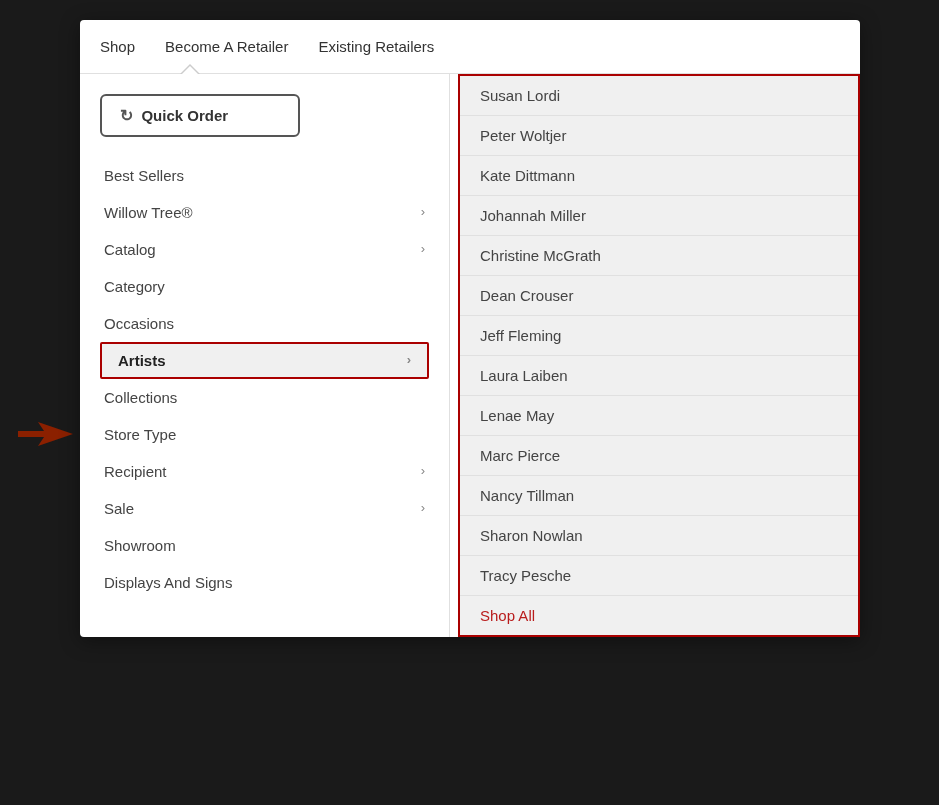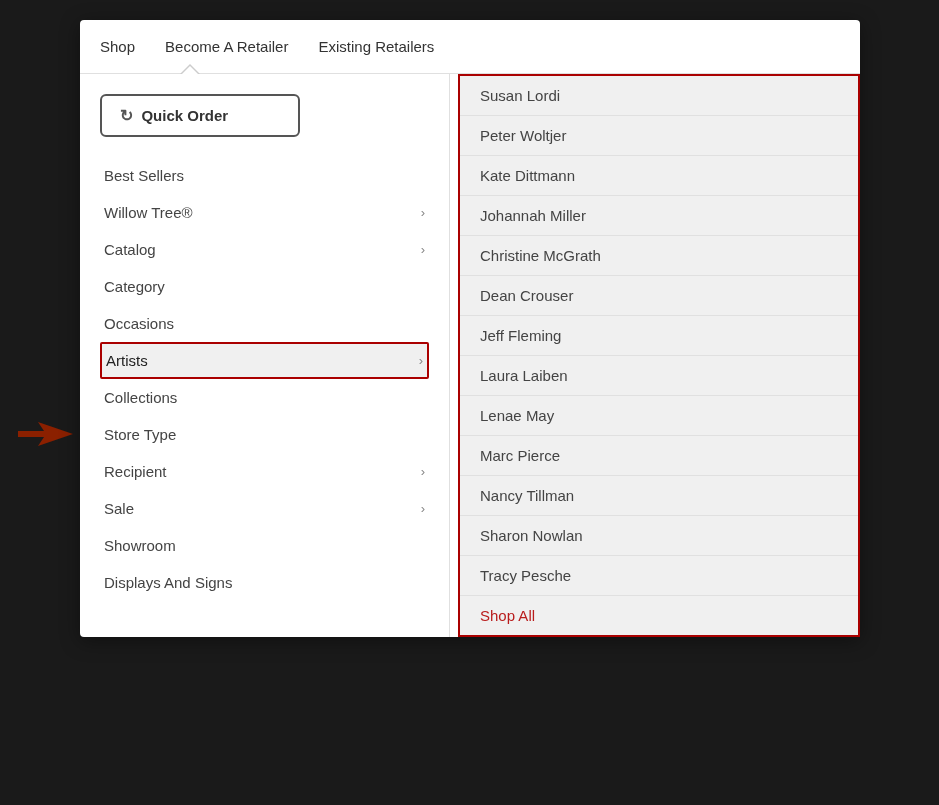--- a/index.html
+++ b/index.html
@@ -99,35 +99,35 @@
       width: 200px;
     }
 
     .quick-order-btn .refresh-icon {
       font-size: 16px;
       color: #555;
     }
 
     .menu-item {
       display: flex;
-      align-items: center;
+      align-items: flex-start;
       justify-content: space-between;
       padding: 10px 4px;
       font-size: 15px;
       color: #444;
       cursor: pointer;
       border-radius: 2px;
     }
 
     .menu-item.active {
-      font-weight: 400;
+      font-weight: 700;
       color: #222;
       background: #f0f0f0;
       border: 2px solid #a00;
-      padding: 8px 4px;
+      padding: 8px 16px;
       border-radius: 2px;
     }
 
     .menu-item .chevron {
       font-size: 13px;
       color: #888;
     }
 
     
     .right-column {

